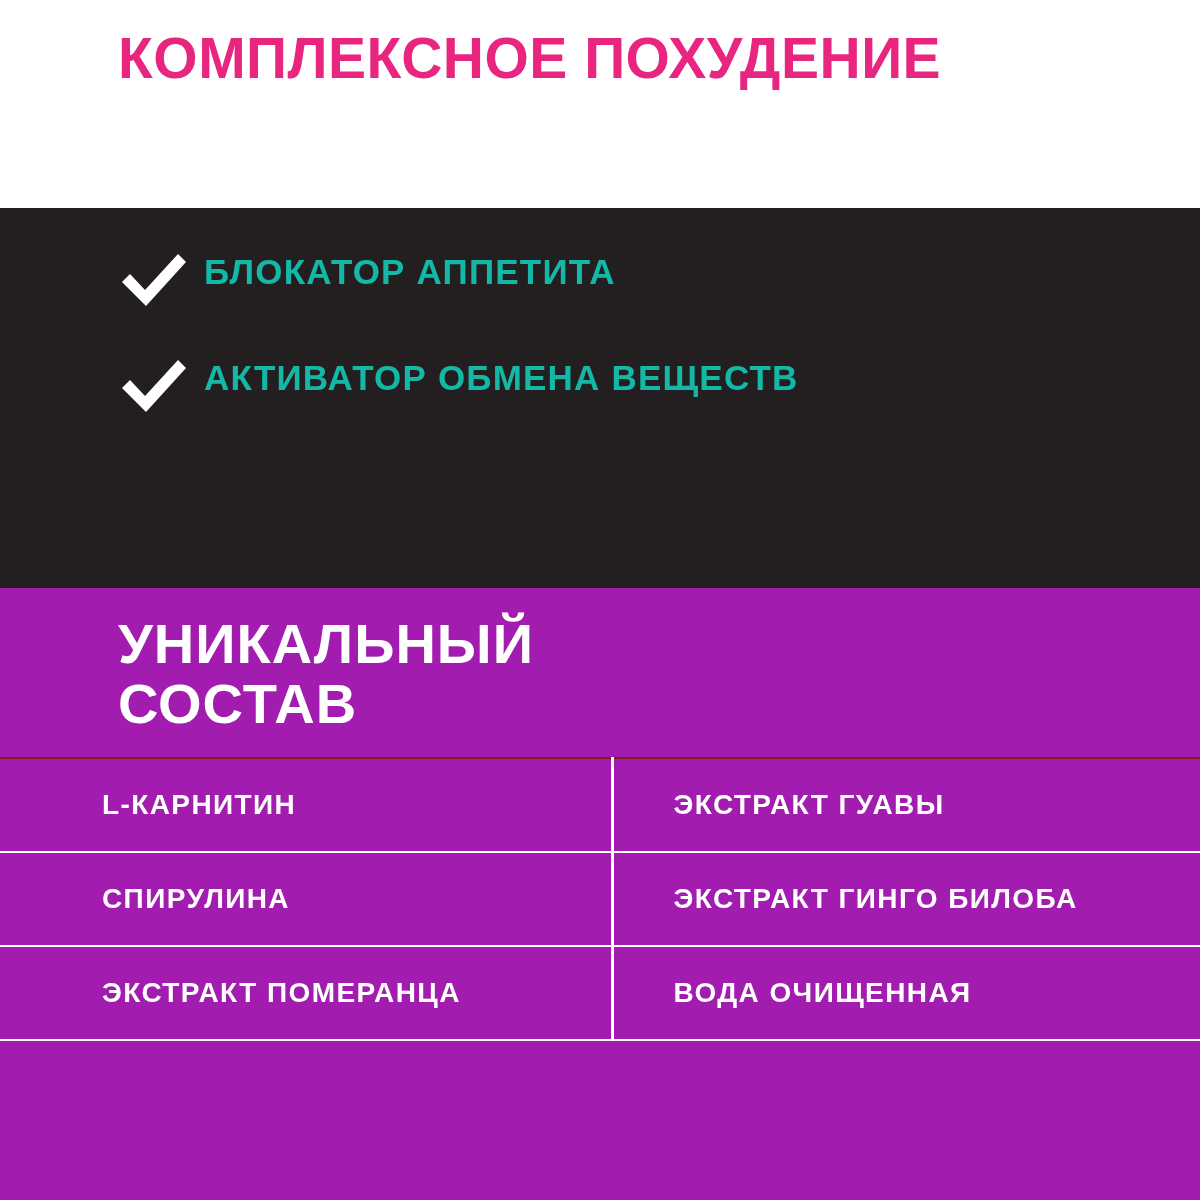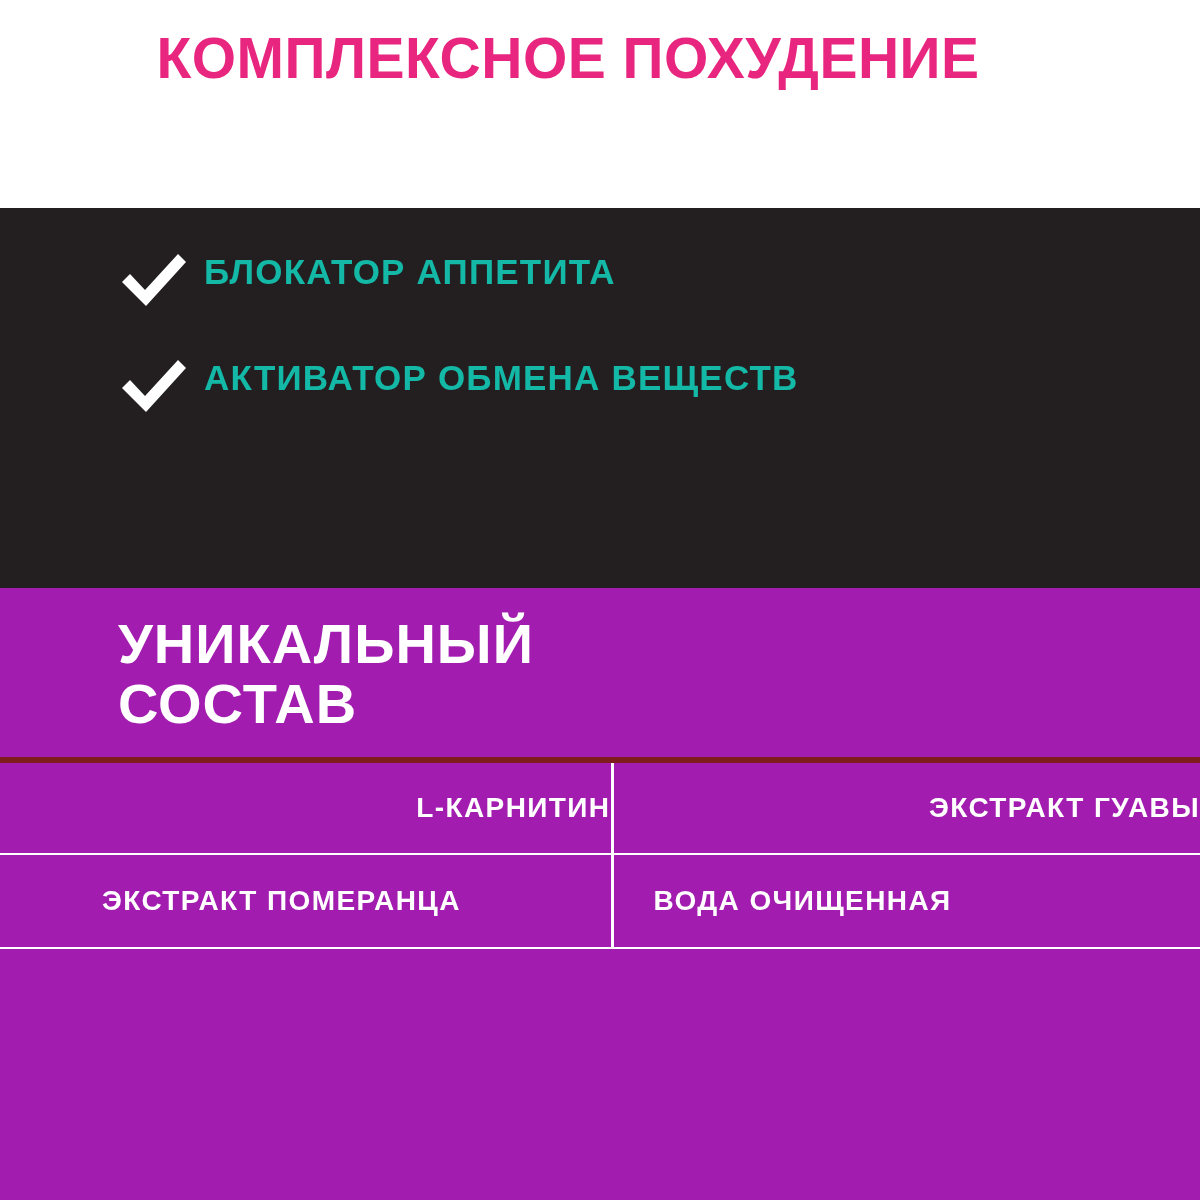--- a/index.html
+++ b/index.html
@@ -9,21 +9,20 @@
     background:#ffffff;
     overflow:hidden;
   }
   .page { position:relative; width:1200px; height:1200px; }
 
   
   .header {
     background:#ffffff;
     height:208px;
     padding:28px 0 0 118px;
-    text-align:center;
   }
   .header-title {
     color:#e8267f;
     font-weight:bold;
     font-size:57px;
     line-height:1.08;
     letter-spacing:0.5px;
     text-transform:uppercase;
     max-width:900px;
   }
@@ -86,22 +85,22 @@
     height:94px;
     vertical-align:middle;
     color:#ffffff;
     font-weight:bold;
     font-size:28px;
     letter-spacing:1.4px;
     text-transform:uppercase;
     line-height:1.18;
   }
   .comp-table td.left  { width:612px; padding-left:102px; border-right:3px solid #ffffff; }
-  .comp-table td.right { width:588px; padding-left:40px; }
-  .comp-table tr:first-child td { border-top:6px solid #7f1d1d;text-align:right; }
+  .comp-table td.right { width:588px; padding-left:60px; }
+  .comp-table tr:first-child td { border-top:2px solid #7f1d1d; }
 </style>
 </head>
 <body>
 
 <div class="page">
 
   <div class="header">
     <div class="header-title">КОМПЛЕКСНОЕ ПОХУДЕНИЕ</div>
   </div>
 
@@ -131,20 +130,24 @@
   <div class="composition">
     <div class="comp-title">УНИКАЛЬНЫЙ СОСТАВ</div>
 
     <table class="comp-table">
       <tbody>
         <tr>
           <td class="left">L-КАРНИТИН</td>
           <td class="right">ЭКСТРАКТ ГУАВЫ</td>
         </tr>
         <tr>
+          <td class="left">СПИРУЛИНА</td>
+          <td class="right">ЭКСТРАКТ ГИНГО БИЛОБА</td>
+        </tr>
+        <tr>
           <td class="left">ЭКСТРАКТ ПОМЕРАНЦА</td>
           <td class="right">ВОДА ОЧИЩЕННАЯ</td>
         </tr>
       </tbody>
     </table>
   </div>
 
 </div>
 
 </body></html>

